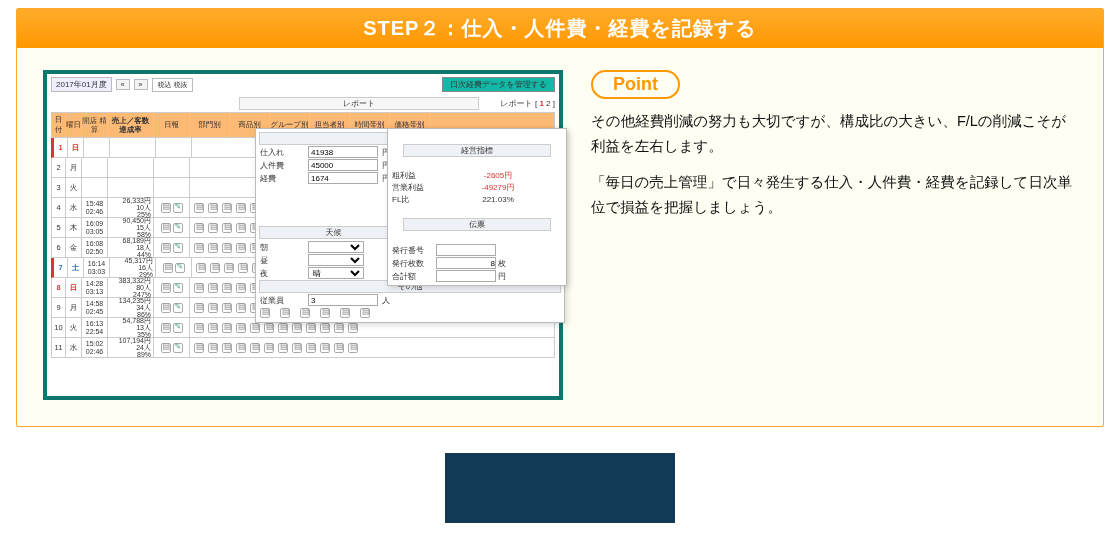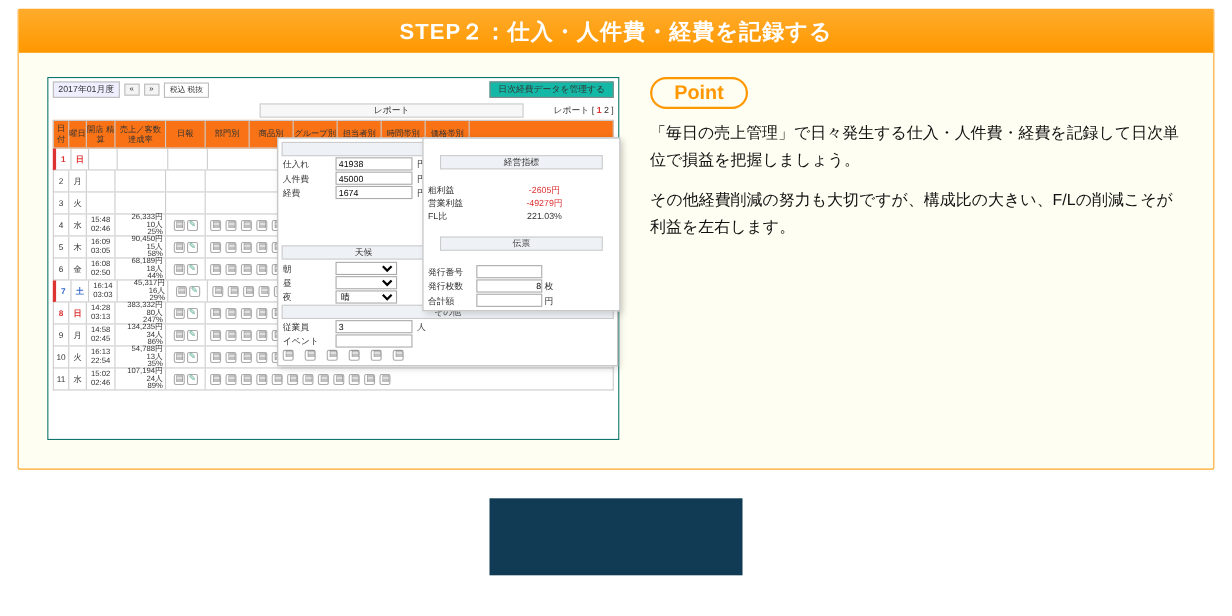--- a/index.html
+++ b/index.html
@@ -2,36 +2,36 @@
 <html><head>
   <meta charset="utf-8">
   <style>
     * { margin:0; padding:0; box-sizing:border-box; font-family:"Meiryo","Hiragino Sans",sans-serif; }
     body { width:1120px; height:560px; background:#fff; position:relative; }
 
     .card { margin:8px 16px 0 16px; background:#fffef2; border-radius:2px; overflow:hidden; border:1px solid #ffa726; }
     .card-header { background:linear-gradient(#ffab2b,#ff9800); color:#fff; font-weight:bold; text-align:center; padding:6px 0; font-size:20px; letter-spacing:1px; }
     .card-body { display:flex; padding:22px 26px 26px 26px; gap:28px; }
 
-    .screenshot { width:520px; height:330px; background:#fff; border:1px solid #0f766e; position:relative; font-size:8px; color:#333; }
+    .screenshot { width:520px; height:330px; background:#fff; border:4px solid #0f766e; position:relative; font-size:8px; color:#333; }
 
     .ss-top { display:flex; align-items:center; gap:4px; padding:3px 4px; }
     .period { border:1px solid #bbb; background:#eef; padding:1px 4px; display:inline-block; }
     .nav-btn { border:1px solid #bbb; background:#f4f4f4; padding:1px 4px; display:inline-block; font-size:7px; }
     .tax-btn { border:1px solid #bbb; background:#fff; padding:1px 5px; display:inline-block; font-size:7px; }
     .manage-btn { border:1px solid #888; background:#14b8a6; padding:1px 7px; margin-left:auto; font-size:8px; }
 
     .report-bar { display:flex; align-items:center; margin:2px 4px 0 4px; }
     .report-label { flex:0 0 auto; text-align:center; border:1px solid #ccc; background:#f7f7f7; padding:0 10px; margin-left:188px; width:240px; font-size:8px; }
     .report-pager { margin-left:auto; font-size:8px; }
     .report-pager .active { color:#d33; font-weight:bold; }
 
-    .headers { display:flex; border:1px solid #ccc; margin:2px 4px 0 4px; background:#f97316; font-size:7.5px; text-align:center; }
+    .headers { display:flex; border:1px solid #ccc; margin:2px 4px 0 4px; background:#fdba74; font-size:7.5px; text-align:center; }
     .h-col { border-right:1px solid #ccc; padding:2px 0; display:flex; align-items:center; justify-content:center; }
-    .hc-date{width:14px;} .hc-dow{width:16px;} .hc-open{width:26px; line-height:9px;} .hc-sales{width:46px; line-height:9px;} .hc-daily{width:36px;} .hc-tab{width:40px;}
+    .hc-date{width:14px;} .hc-dow{width:16px;} .hc-open{width:26px; line-height:9px;} .hc-sales{width:46px; line-height:9px;font-weight:bold;} .hc-daily{width:36px;} .hc-tab{width:40px;}
 
     .rows { margin:0 4px; }
     .row { display:flex; border:1px solid #ccc; border-top:none; height:20px; align-items:stretch; }
     .c { border-right:1px solid #ccc; display:flex; align-items:center; justify-content:center; font-size:7.5px; }
     .c-date{width:14px;} .c-dow{width:16px;} .c-open{width:26px; line-height:8px; font-size:7px;}
     .c-sales{width:46px; line-height:7px; font-size:7px; justify-content:flex-end; padding-right:2px; text-align:right;}
     .c-daily{width:36px; gap:2px;}
     .c-rest{flex:1; display:flex; gap:4px; padding-left:4px; align-items:center;}
     .mini-icon{width:10px;height:10px;border:1px solid #aaa;border-radius:2px;background:#fff;display:inline-block;position:relative;}
     .mini-icon.pencil::after{content:"✎";position:absolute;left:1px;top:-2px;font-size:8px;color:#5a8;}
@@ -373,25 +373,20 @@
               <span class="unit">℃</span>
             </div>
           </div>
         <div class="pv-title">その他</div>
         <div id="other-rows">
             <div class="pv-row">
               <span class="lbl">従業員</span>
               <input class="inp" value="3" style="">
               <span class="unit">人</span>
             </div>
-            <div class="pv-row">
-              <span class="lbl">イベント</span>
-              <input class="inp" value="" style="">
-              <span class="unit"></span>
-            </div>
           </div>
         <div class="dates-row">
           <span class="mini-icon doc"></span>
           <span class="mini-icon doc"></span>
           <span class="mini-icon doc"></span>
           <span class="mini-icon doc"></span>
           <span class="mini-icon doc"></span>
           <span class="mini-icon doc"></span>
         </div>
       </div>
@@ -429,21 +424,21 @@
               <input class="inp" style="border: 1px solid rgb(170, 170, 170); height: 12px; width: 60px; text-align: right; font-size: 8px;" value="">
               <span class="unit" style="width:16px;padding-left:2px;">円</span>
             </div>
           </div>
       </div>
     </div>
 
     <div class="text-side">
       <div class="point-badge">Point</div>
       <div class="point-text">
+        <p>その他経費削減の努力も大切ですが、構成比の大きい、F/Lの削減こそが利益を左右します。</p>
         <p>「毎日の売上管理」で日々発生する仕入・人件費・経費を記録して日次単位で損益を把握しましょう。</p>
-        <p>その他経費削減の努力も大切ですが、構成比の大きい、F/Lの削減こそが利益を左右します。</p>
       </div>
     </div>
 
   </div>
 </div>
 
 <div class="bottom-block"></div>
 
 </body></html>

